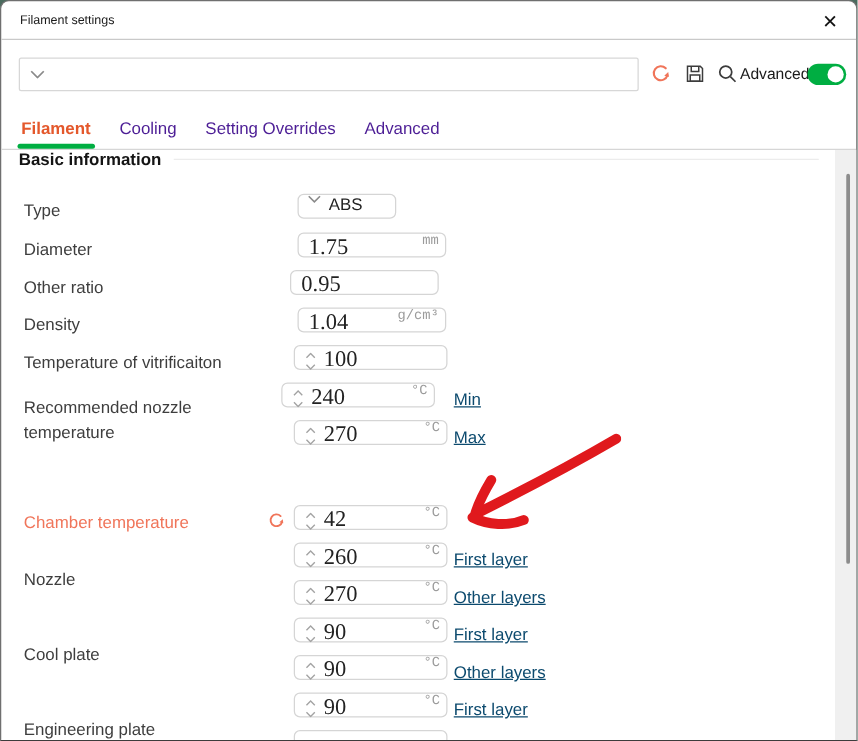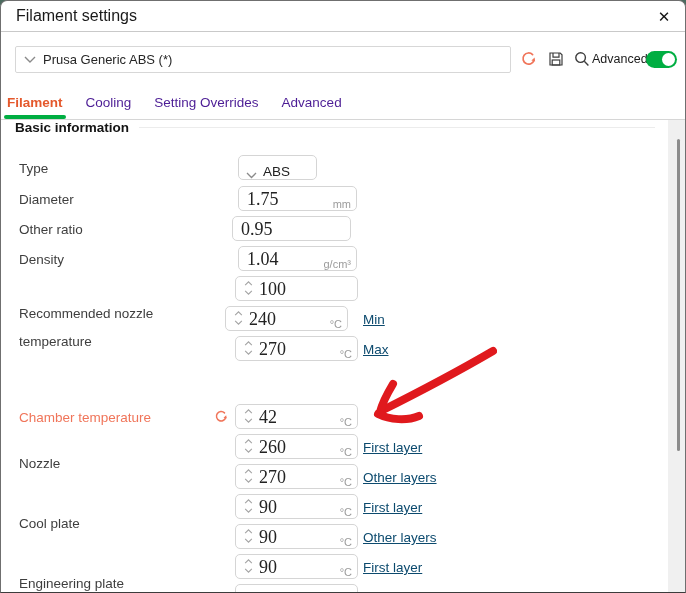--- a/index.html
+++ b/index.html
@@ -16,21 +16,21 @@
     border-bottom-color: #3c3c3c;
     border-radius: 7px 7px 0 0;
     overflow: hidden;
   }
   
   .titlebar {
     position: absolute; left: 0; top: 0; right: 0; height: 31px;
     border-bottom: 1px solid #c9c9c9;
     display: flex; align-items: center;
   }
-  .titlebar .title { font-size: 16px; color: #1a1a1a; padding-left: 15px; }
+  .titlebar .title { font-size: 10px; color: #1a1a1a; padding-left: 15px; }
   .close-btn {
     position: absolute; right: 8px; top: 3px; width: 26px; height: 26px;
     display: flex; align-items: center; justify-content: center;
     font-size: 15px; color: #111; cursor: pointer;
   }
   
   .preset-combo {
     position: absolute; left: 14px; top: 45px; width: 496px; height: 27px;
     border: 1px solid #d7d7d7; border-radius: 2px; background: #fff;
     display: flex; align-items: center; gap: 7px; padding-left: 8px;
@@ -42,21 +42,21 @@
     position: absolute; left: 645px; top: 50px; width: 31px; height: 17px;
     background: #00ae42; border-radius: 9px; cursor: pointer;
   }
   .toggle .knob {
     position: absolute; right: 2px; top: 2px; width: 13px; height: 13px;
     background: #fff; border-radius: 50%;
   }
   
   .tabs {
     position: absolute; left: 0; top: 86px; right: 0; height: 33px;
-    display: flex; gap: 23px; padding-left: 6px; align-items: center;
+    display: flex; gap: 23px; padding-left: 16px; align-items: center;
     border-bottom: 1px solid #d6d6d6;
     text-align: right;
   }
   .tab { font-size: 13.5px; color: #4c1d95; cursor: pointer; position: relative; padding-bottom: 2px; }
   .tab.active { color: #e4582c; font-weight: bold; }
   .tab.active::after {
     content: ""; position: absolute; left: -3px; right: -3px; bottom: -7px;
     height: 4px; background: #00ae42; border-radius: 2px;
   }
   
@@ -65,30 +65,30 @@
     position: absolute; left: 14px; right: 14px;
     display: flex; align-items: center; gap: 10px;
   }
   .section-header .sec-title { font-size: 13.5px; font-weight: bold; color: #141414; white-space: nowrap; }
   .section-header .sec-line { flex: 1; height: 1px; background: #ececec; }
   .field-label { position: absolute; left: 18px; font-size: 13.5px; color: #3e3e3e; }
   .field-label.modified { color: #f0755a; }
   .suffix-label { position: absolute; left: 362px; font-size: 13.5px; color: #0c4a6e; text-decoration: underline; }
   
   .box {
-    position: absolute; height: 25px; background: #fff;
+    position: absolute; height: 20px; background: #fff;
     border: 1px solid #d5d5d5; border-radius: 5px;
-    display: flex; align-items: flex-end;
+    display: flex; align-items: flex-start;
   }
   .box input {
     border: none; outline: none; background: transparent;
     font-family: Liberation Serif, serif; font-size: 18px; color: #222;
     width: 70px; padding: 0;
   }
-  .box .unit { position: absolute; right: 5px; font-size: 11px; color: #9b9b9b; }
+  .box .unit { position: absolute; right: 5px; font-size: 11px; color: #9b9b9b; font-family: Liberation Mono, monospace; }
   .dropdown { padding-left: 7px; gap: 6px; cursor: pointer; }
   .dropdown .dd-text { font-size: 13.5px; color: #222; }
   .textbox { padding-left: 8px; }
   .spinbox { padding-left: 4px; }
   .spin-btns {
     width: 16px; height: 24px; display: flex; flex-direction: column;
     align-items: center; justify-content: center; gap: 4px; margin-right: 3px;
   }
   .spin-btns svg { display: block; cursor: pointer; }
   
@@ -110,21 +110,20 @@
 
   <div class="titlebar">
     <span class="title">Filament settings</span>
     <span class="close-btn">✕</span>
   </div>
 
   <div class="preset-combo">
     <svg width="12" height="7" viewBox="0 0 12 7">
         <polyline points="1,1 6,6 11,1" fill="none" stroke="#8a8a8a" stroke-width="1.4"></polyline>
       </svg>
-    <span class="preset-text">Prusa Generic ABS (*)</span>
   </div>
   <svg class="tool-icon" style="left:519px" viewBox="0 0 18 18">
     <path d="M14 10.2 A5.6 5.6 0 1 1 12.6 4.6" fill="none" stroke="#f0755a" stroke-width="1.7" stroke-linecap="round"></path>
     <path d="M14.6 7.6 L15.1 11.5 L11.4 10.6 Z" fill="#f0755a"></path>
   </svg>
   <svg class="tool-icon" style="left:546px" viewBox="0 0 18 18">
     <path d="M3 3 h10.2 l1.8 1.8 V15 H3 Z" fill="none" stroke="#3c3c3c" stroke-width="1.2"></path>
     <path d="M6 3 v4.2 h6 V3" fill="none" stroke="#3c3c3c" stroke-width="1.2"></path>
     <rect x="5.2" y="10" width="7.6" height="5" fill="none" stroke="#3c3c3c" stroke-width="1.2"></rect>
   </svg>
@@ -169,33 +168,34 @@
     <div class="box textbox" style="left:231px; top:96px; width:119px">
       <input value="0.95" style="">
     </div>
 
     <span class="field-label" style="top:132px">Density</span>
     <div class="box textbox" style="left:237px; top:126px; width:119px">
       <input value="1.04" style="">
       <span class="unit">g/cm³</span>
     </div>
 
+    <span class="field-label" style="top:162px">Temperature of vitrificaiton</span>
     <div class="box spinbox" style="left:234px; top:156px; width:123px">
       <span class="spin-btns">
         <svg width="9" height="5" viewBox="0 0 10 6">
             <polyline points="1,5 5,1 9,5" fill="none" stroke="#a3a3a3" stroke-width="1.3"></polyline>
           </svg>
         <svg width="9" height="5" viewBox="0 0 10 6">
             <polyline points="1,1 5,5 9,1" fill="none" stroke="#a3a3a3" stroke-width="1.3"></polyline>
           </svg>
       </span>
       <input value="100" style="">
     </div>
 
-    <span class="field-label" style="top:180px; width:170px; line-height:28px">Recommended nozzle temperature</span>
+    <span class="field-label" style="top:196px; width:170px; line-height:20px">Recommended nozzle temperature</span>
     <div class="box spinbox" style="left:224px; top:186px; width:123px">
       <span class="spin-btns">
         <svg width="9" height="5" viewBox="0 0 10 6">
             <polyline points="1,5 5,1 9,5" fill="none" stroke="#a3a3a3" stroke-width="1.3"></polyline>
           </svg>
         <svg width="9" height="5" viewBox="0 0 10 6">
             <polyline points="1,1 5,5 9,1" fill="none" stroke="#a3a3a3" stroke-width="1.3"></polyline>
           </svg>
       </span>
       <input value="240" style="">

